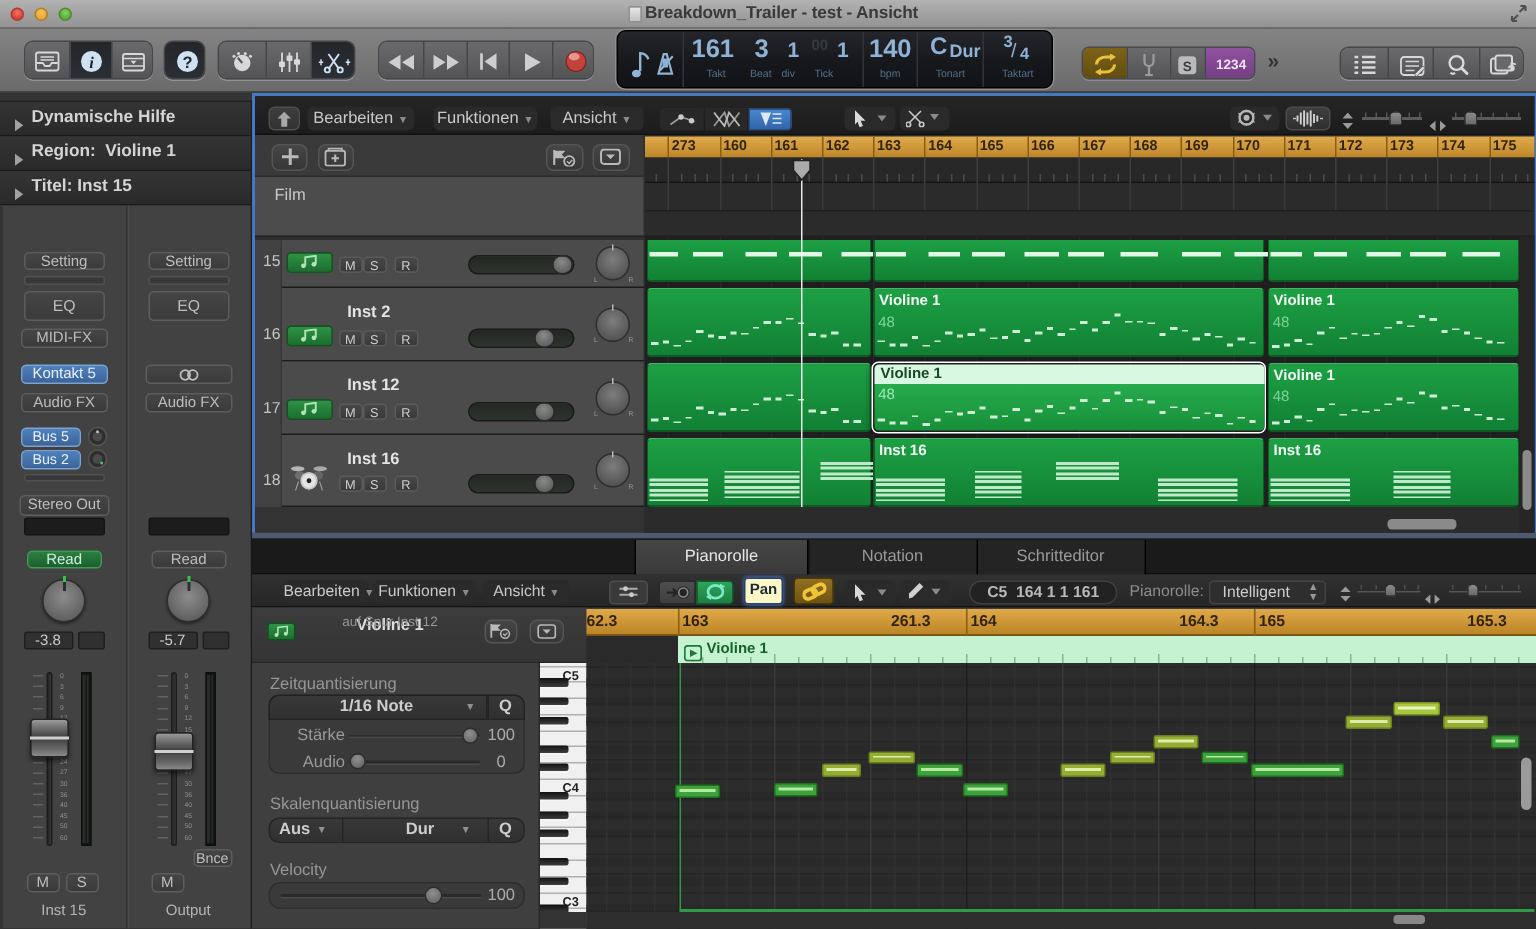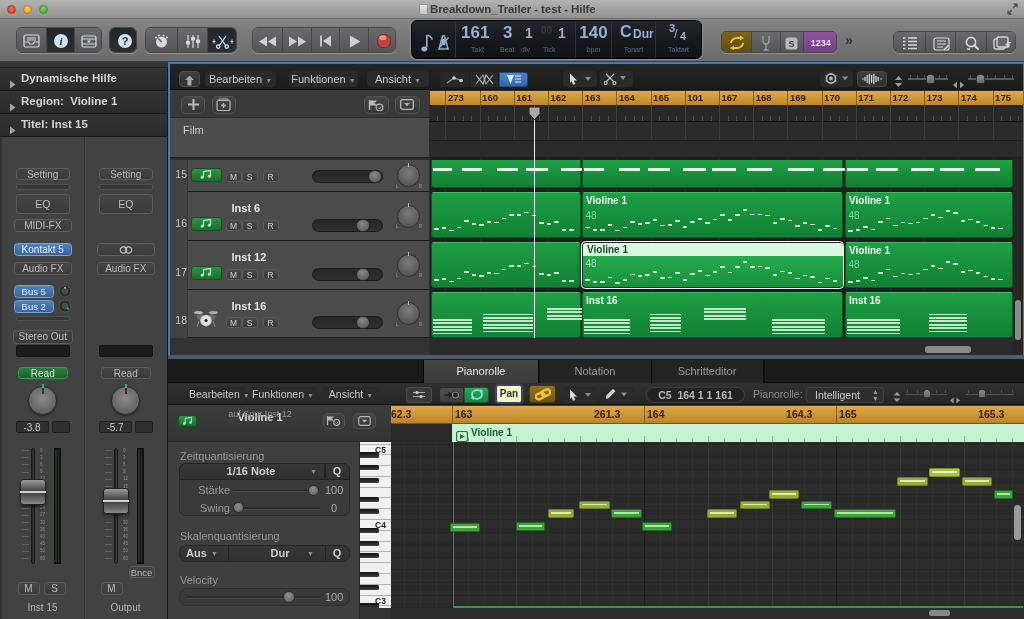--- a/index.html
+++ b/index.html
@@ -4,21 +4,21 @@
 body{width:1024px;height:619px;overflow:hidden;position:relative;
  font-family:"Liberation Sans",sans-serif;background:#2d2d2d;
  -webkit-font-smoothing:antialiased;}
 div{box-sizing:border-box;position:absolute;}
 </style></head><body>
 <div style="position:absolute;left:0px;top:0px;width:1024px;height:19px;background:linear-gradient(#b2b2b2,#939393);border-bottom:1px solid #6e6e6e;"></div>
 <div style="position:absolute;left:6.5px;top:5px;width:9px;height:9px;border-radius:50%;background:radial-gradient(circle at 50% 35%, #ee6a5e 15%, #d93a31 75%);border:0.5px solid #ad3a30;"></div>
 <div style="position:absolute;left:22.5px;top:5px;width:9px;height:9px;border-radius:50%;background:radial-gradient(circle at 50% 35%, #f6c14f 15%, #e9a33a 75%);border:0.5px solid #b08027;"></div>
 <div style="position:absolute;left:38.5px;top:5px;width:9px;height:9px;border-radius:50%;background:radial-gradient(circle at 50% 35%, #78cc5a 15%, #52a83a 75%);border:0.5px solid #53892e;"></div>
 <div style="position:absolute;left:419px;top:4px;width:9px;height:11px;background:linear-gradient(#e8e8e8,#c2c2c2);border:1px solid #909090;border-radius:1px;"></div>
-<div style="position:absolute;left:430px;top:0px;width:300px;height:19px;font-size:11.5px;font-weight:bold;color:#3a3a3a;line-height:18px;letter-spacing:-0.1px;">Breakdown_Trailer - test - Hilfe</div>
+<div style="position:absolute;left:430px;top:0px;width:300px;height:19px;font-size:11.5px;font-weight:bold;color:#3a3a3a;line-height:18px;letter-spacing:-0.1px;">Breakdown_Trailer - test - Ansicht</div>
 <div style="position:absolute;left:1006px;top:3px;width:14px;height:12px;color:#4a4a4a;font-size:10px;"><svg width="13" height="12" viewBox="0 0 13 12">
       <path d="M7 5 L11 1 M11 1 l-3.4 0 M11 1 l0 3.4 M6 7 L2 11 M2 11 l3.4 0 M2 11 l0-3.4" stroke="#4e4e4e" stroke-width="1.4" fill="none"></path>
     </svg></div>
 <div style="position:absolute;left:0px;top:19px;width:1024px;height:43px;background:linear-gradient(#848484,#6a6a6a);border-bottom:1px solid #3e3e3e;"></div>
 <div style="position:absolute;left:16px;top:27px;width:86px;height:26px;border-radius:6px;border:1px solid #46464a;overflow:hidden;box-shadow:0 1px 0 rgba(255,255,255,.25);">
     <div style="position:absolute;left:0.0px;top:0;width:29.6px;height:26px;background:linear-gradient(#6a6a6d,#525255);">
       <div style="position:absolute;left:0;top:0;right:0;bottom:0;display:flex;align-items:center;justify-content:center;">
         <svg width="17" height="14" viewBox="0 0 17 14">
           <rect x="1" y="1" width="15" height="12" rx="1.5" fill="none" stroke="#d6d8da" stroke-width="1.2"></rect>
           <path d="M1.5 8 h4 l1.5 2 h3 l1.5 -2 h4" stroke="#d6d8da" stroke-width="1.2" fill="none"></path>
@@ -534,21 +534,21 @@
 <div style="position:absolute;left:516.3px;top:92px;font-size:9.5px;font-weight:bold;color:#33230a;">161</div>
 <div style="position:absolute;left:548.0px;top:90.5px;width:1px;height:14.5px;background:#8a5c14;"></div>
 <div style="position:absolute;left:550.5px;top:92px;font-size:9.5px;font-weight:bold;color:#33230a;">162</div>
 <div style="position:absolute;left:582.2px;top:90.5px;width:1px;height:14.5px;background:#8a5c14;"></div>
 <div style="position:absolute;left:584.7px;top:92px;font-size:9.5px;font-weight:bold;color:#33230a;">163</div>
 <div style="position:absolute;left:616.4px;top:90.5px;width:1px;height:14.5px;background:#8a5c14;"></div>
 <div style="position:absolute;left:618.9px;top:92px;font-size:9.5px;font-weight:bold;color:#33230a;">164</div>
 <div style="position:absolute;left:650.6px;top:90.5px;width:1px;height:14.5px;background:#8a5c14;"></div>
 <div style="position:absolute;left:653.1px;top:92px;font-size:9.5px;font-weight:bold;color:#33230a;">165</div>
 <div style="position:absolute;left:684.8px;top:90.5px;width:1px;height:14.5px;background:#8a5c14;"></div>
-<div style="position:absolute;left:687.3px;top:92px;font-size:9.5px;font-weight:bold;color:#33230a;">101</div>
+<div style="position:absolute;left:687.3px;top:92px;font-size:9.5px;font-weight:bold;color:#33230a;">166</div>
 <div style="position:absolute;left:719.0px;top:90.5px;width:1px;height:14.5px;background:#8a5c14;"></div>
 <div style="position:absolute;left:721.5px;top:92px;font-size:9.5px;font-weight:bold;color:#33230a;">167</div>
 <div style="position:absolute;left:753.2px;top:90.5px;width:1px;height:14.5px;background:#8a5c14;"></div>
 <div style="position:absolute;left:755.7px;top:92px;font-size:9.5px;font-weight:bold;color:#33230a;">168</div>
 <div style="position:absolute;left:787.4px;top:90.5px;width:1px;height:14.5px;background:#8a5c14;"></div>
 <div style="position:absolute;left:789.9px;top:92px;font-size:9.5px;font-weight:bold;color:#33230a;">169</div>
 <div style="position:absolute;left:821.6px;top:90.5px;width:1px;height:14.5px;background:#8a5c14;"></div>
 <div style="position:absolute;left:824.1px;top:92px;font-size:9.5px;font-weight:bold;color:#33230a;">170</div>
 <div style="position:absolute;left:855.8px;top:90.5px;width:1px;height:14.5px;background:#8a5c14;"></div>
 <div style="position:absolute;left:858.3px;top:92px;font-size:9.5px;font-weight:bold;color:#33230a;">171</div>
@@ -677,21 +677,21 @@
 <div style="position:absolute;left:170px;top:216.5px;width:17px;height:12px;font-size:10.5px;color:#c6c6c6;text-align:right;">16</div>
 <div style="position:absolute;left:190.5px;top:217.0px;width:31.5px;height:13.5px;background:linear-gradient(#2f9245,#1a6e2d);border:1px solid #145222;border-radius:3px;">
     <div style="position:absolute;left:0;top:0;right:0;bottom:0;display:flex;align-items:center;justify-content:center;">
       <svg width="12" height="9" viewBox="0 0 12 9">
         <path d="M3.5 7 V1.5 L10.5 0.5 V6" stroke="#aee4b8" stroke-width="1.3" fill="none"></path>
         <circle cx="2.3" cy="7.2" r="1.6" fill="#aee4b8"></circle>
         <circle cx="9.3" cy="6.2" r="1.6" fill="#aee4b8"></circle>
       </svg>
     </div>
   </div>
-<div style="position:absolute;left:231.5px;top:201.5px;width:80px;height:13px;font-size:11px;font-weight:bold;color:#e3e3e3;">Inst 6</div>
+<div style="position:absolute;left:231.5px;top:201.5px;width:80px;height:13px;font-size:11px;font-weight:bold;color:#e3e3e3;">Inst 2</div>
 <div style="position:absolute;left:225.5px;top:219.5px;width:16px;height:11.5px;background:linear-gradient(#484848,#3a3a3a);border:1px solid #5a5a5a;border-radius:3px;color:#cfcfcf;font-size:8.5px;text-align:center;line-height:10.5px;">M</div>
 <div style="position:absolute;left:241.5px;top:219.5px;width:16px;height:11.5px;background:linear-gradient(#484848,#3a3a3a);border:1px solid #5a5a5a;border-radius:3px;color:#cfcfcf;font-size:8.5px;text-align:center;line-height:10.5px;">S</div>
 <div style="position:absolute;left:262.5px;top:219.5px;width:16px;height:11.5px;background:linear-gradient(#484848,#3a3a3a);border:1px solid #5a5a5a;border-radius:3px;color:#cfcfcf;font-size:8.5px;text-align:center;line-height:10.5px;">R</div>
 <div style="position:absolute;left:312px;top:218.5px;width:71px;height:13.5px;background:linear-gradient(#232823,#2d332d);border-radius:7px;border:1px solid #1a1a1a;"></div>
 <div style="position:absolute;left:356px;top:218.5px;width:13.5px;height:13.5px;background:radial-gradient(circle at 45% 35%,#8a8a8a,#5f5f5f 75%);border-radius:50%;border:1px solid #2a2a2a;"></div>
 <div style="position:absolute;left:396.5px;top:204.5px;width:23px;height:23px;border-radius:50%;background:radial-gradient(circle at 50% 38%,#7d7d7d,#565656 72%,#424242);border:1px solid #2e2e2e;"></div>
 <div style="position:absolute;left:407.5px;top:203.0px;width:1.5px;height:4px;background:#bbb;"></div>
 <div style="position:absolute;left:396px;top:224.0px;width:6px;height:5px;font-size:4.5px;color:#999;">L</div>
 <div style="position:absolute;left:419px;top:224.0px;width:6px;height:5px;font-size:4.5px;color:#999;">R</div>
 <div style="position:absolute;left:169.5px;top:240.5px;width:260.5px;height:49px;background:#4b4b4b;border-bottom:1.5px solid #1c1c1c;border-right:1px solid #2e2e2e;"></div>
@@ -1124,21 +1124,21 @@
 <div style="position:absolute;left:180px;top:451px;width:160px;height:11px;font-size:11px;line-height:11px;color:#969696;">Zeitquantisierung</div>
 <div style="position:absolute;left:179px;top:463px;width:170.5px;height:53px;background:#3a3a3a;border:1px solid #2e2e2e;border-radius:7px;"></div>
 <div style="position:absolute;left:179px;top:463px;width:145.5px;height:16.5px;background:linear-gradient(#383838,#303030);border:1px solid #232323;border-radius:7px 0 0 0;border-bottom:1px solid #232323;"></div>
 <div style="position:absolute;left:211px;top:464.5px;width:80px;height:13px;font-size:11px;font-weight:bold;color:#cdcdcd;text-align:center;">1/16 Note</div>
 <div style="position:absolute;left:310px;top:468px;width:10px;height:8px;font-size:7px;color:#909090;">▼</div>
 <div style="position:absolute;left:324.5px;top:463px;width:25px;height:16.5px;background:linear-gradient(#383838,#303030);border:1px solid #232323;border-radius:0 7px 0 0;color:#cdcdcd;font-size:11px;font-weight:bold;text-align:center;line-height:15px;">Q</div>
 <div style="position:absolute;left:195px;top:484px;width:35px;height:12px;font-size:11px;color:#9a9a9a;text-align:right;">Stärke</div>
 <div style="position:absolute;left:233px;top:489.5px;width:87px;height:1.8px;background:#2a2a2a;border-radius:1px;box-shadow:0 1px 0 #4a4a4a;"></div>
 <div style="position:absolute;left:308px;top:484.5px;width:11px;height:11px;background:radial-gradient(circle at 45% 35%,#909090,#696969 75%);border-radius:50%;border:1px solid #2e2e2e;"></div>
 <div style="position:absolute;left:325px;top:484px;width:24px;height:12px;font-size:11px;color:#aaa;">100</div>
-<div style="position:absolute;left:195px;top:501.5px;width:35px;height:12px;font-size:11px;color:#9a9a9a;text-align:right;">Swing</div>
+<div style="position:absolute;left:195px;top:501.5px;width:35px;height:12px;font-size:11px;color:#9a9a9a;text-align:right;">Audio</div>
 <div style="position:absolute;left:233px;top:507px;width:87px;height:1.8px;background:#2a2a2a;border-radius:1px;box-shadow:0 1px 0 #4a4a4a;"></div>
 <div style="position:absolute;left:233px;top:502px;width:11px;height:11px;background:radial-gradient(circle at 45% 35%,#909090,#696969 75%);border-radius:50%;border:1px solid #2e2e2e;"></div>
 <div style="position:absolute;left:331px;top:501.5px;width:14px;height:12px;font-size:11px;color:#aaa;">0</div>
 <div style="position:absolute;left:180px;top:530px;width:170px;height:13px;font-size:11px;color:#969696;">Skalenquantisierung</div>
 <div style="position:absolute;left:179px;top:544.5px;width:170.5px;height:17.5px;background:linear-gradient(#383838,#303030);border:1px solid #252525;border-radius:7px;"></div>
 <div style="position:absolute;left:186px;top:546.5px;width:30px;height:13px;font-size:11px;font-weight:bold;color:#cdcdcd;">Aus</div>
 <div style="position:absolute;left:211px;top:549.5px;width:10px;height:8px;font-size:7px;color:#909090;">▼</div>
 <div style="position:absolute;left:227.5px;top:544.5px;width:1px;height:17.5px;background:#252525;"></div>
 <div style="position:absolute;left:250px;top:546.5px;width:60px;height:13px;font-size:11px;font-weight:bold;color:#cdcdcd;text-align:center;">Dur</div>
 <div style="position:absolute;left:307px;top:549.5px;width:10px;height:8px;font-size:7px;color:#909090;">▼</div>

